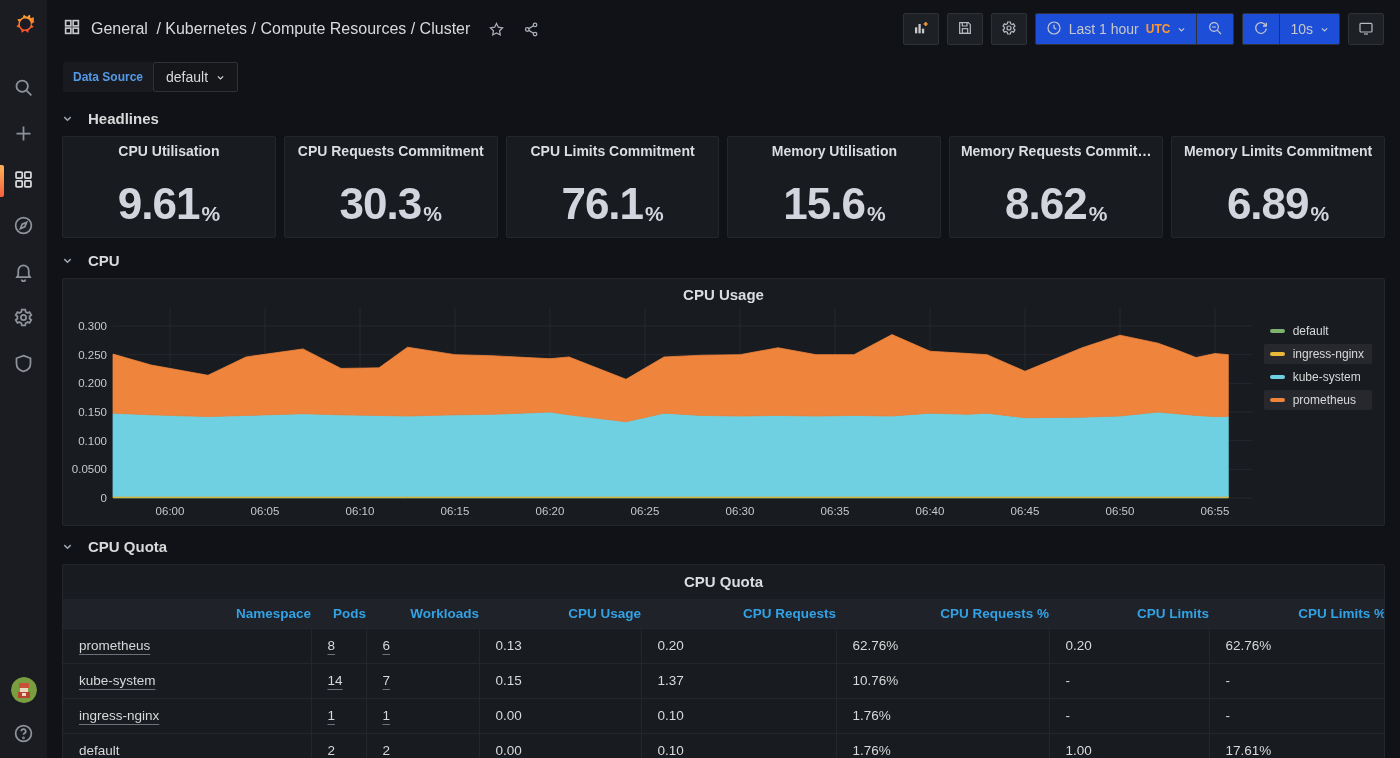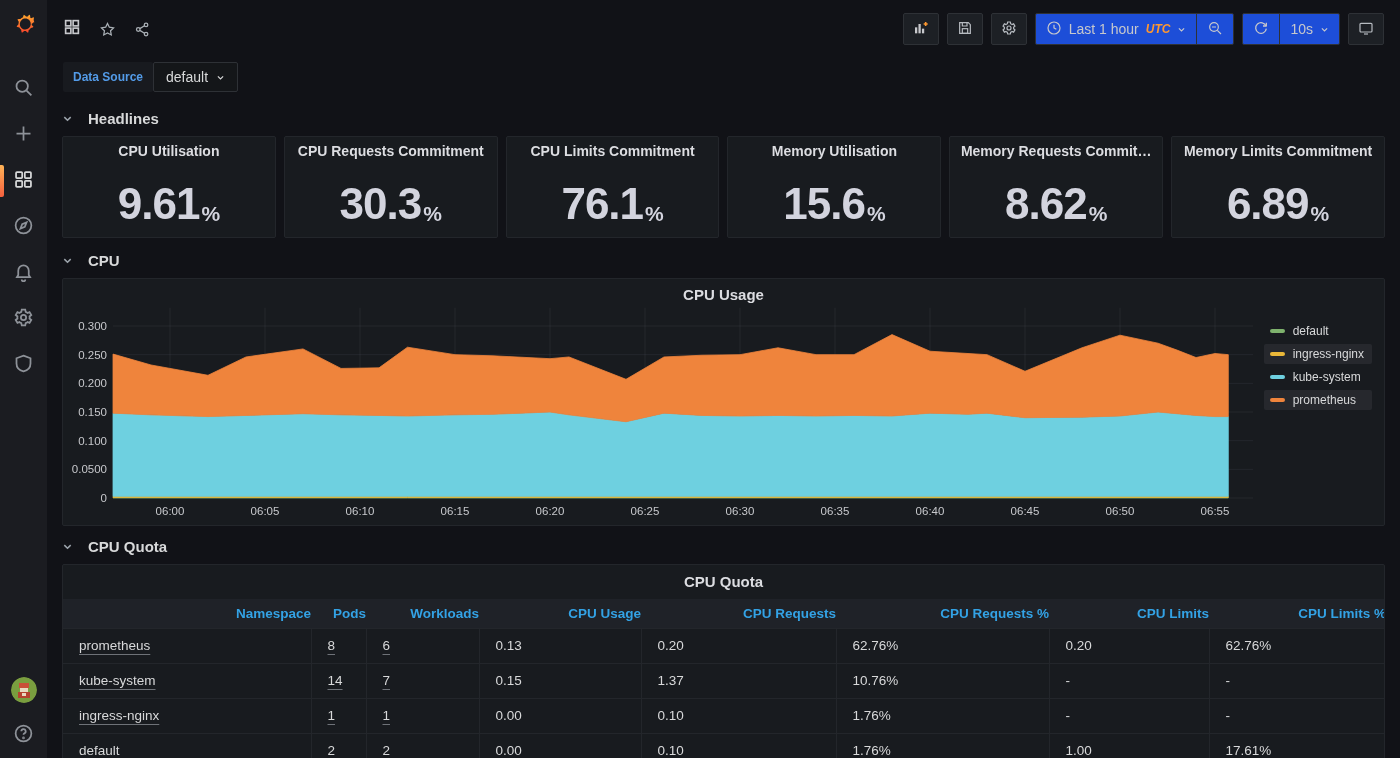--- a/index.html
+++ b/index.html
@@ -33,21 +33,21 @@
   .toolbar { margin-left:auto; display:flex; align-items:center; gap:8px; }
   .tbtn { display:flex; align-items:center; gap:7px; height:32px; padding:0 9px;
           background:#1d2025; border:1px solid #2e3136; border-radius:2px; color:#b7bbc1;
           cursor:pointer; font-size:14px; }
   .tbtn svg { width:16px; height:16px; }
   .tgroup { display:flex; align-items:stretch; background:#1d4ed8; border:1px solid #2e3136;
             border-radius:2px; }
   .tgroup .seg { display:flex; align-items:center; gap:7px; padding:0 10px; height:30px;
                  color:#c7c8cc; cursor:pointer; font-size:14px; }
   .tgroup .seg + .seg { border-left:1px solid #2e3136; }
-  .utc { color:#ff9830; font-size:12px; font-weight:700;font-style:italic; }
+  .utc { color:#ff9830; font-size:12px; font-weight:700; }
   .caret { width:9px; height:9px; }
 
   .submenu { display:flex; align-items:flex-end; gap:0; padding:4px 16px 10px; flex:none; }
   .ds-label { background:#181a1f; color:#539be8; font-size:12px; font-weight:700;
               padding:8px 10px; border-radius:2px; cursor:default; }
   .ds-value { display:flex; align-items:center; gap:8px; border:1px solid #2e3136;
               background:#141619; padding:6px 12px; border-radius:2px; font-size:14px;
               color:#d8d9da; cursor:pointer; }
 
   .dashboard { flex:1; padding:0 15px; overflow:hidden; }
@@ -175,20 +175,21 @@
   <header class="topnav">
     <div class="crumb-wrap">
       <span class="crumb-icon">
         <svg viewBox="0 0 24 24" fill="none" stroke="currentColor" stroke-width="2.2" width="18" height="18">
             <rect x="3.5" y="3.5" width="7" height="7"></rect>
             <rect x="13.5" y="3.5" width="7" height="7"></rect>
             <rect x="3.5" y="13.5" width="7" height="7"></rect>
             <rect x="13.5" y="13.5" width="7" height="7"></rect>
           </svg>
       </span>
+      <span class="crumb"><span class="root">General</span> <span>/ Kubernetes / Compute Resources / Cluster</span></span>
       <span class="nav-mini">
         <svg viewBox="0 0 24 24" fill="none" stroke="currentColor" stroke-width="1.8" width="17" height="17">
             <path d="M12 3.5l2.6 5.3 5.9.9-4.2 4.1 1 5.9-5.3-2.8-5.3 2.8 1-5.9-4.2-4.1 5.9-.9z"></path>
           </svg>
       </span>
       <span class="nav-mini">
         <svg viewBox="0 0 24 24" fill="none" stroke="currentColor" stroke-width="1.8" width="17" height="17">
             <circle cx="6" cy="12" r="2.5"></circle>
             <circle cx="17" cy="5.5" r="2.5"></circle>
             <circle cx="17" cy="18.5" r="2.5"></circle>

